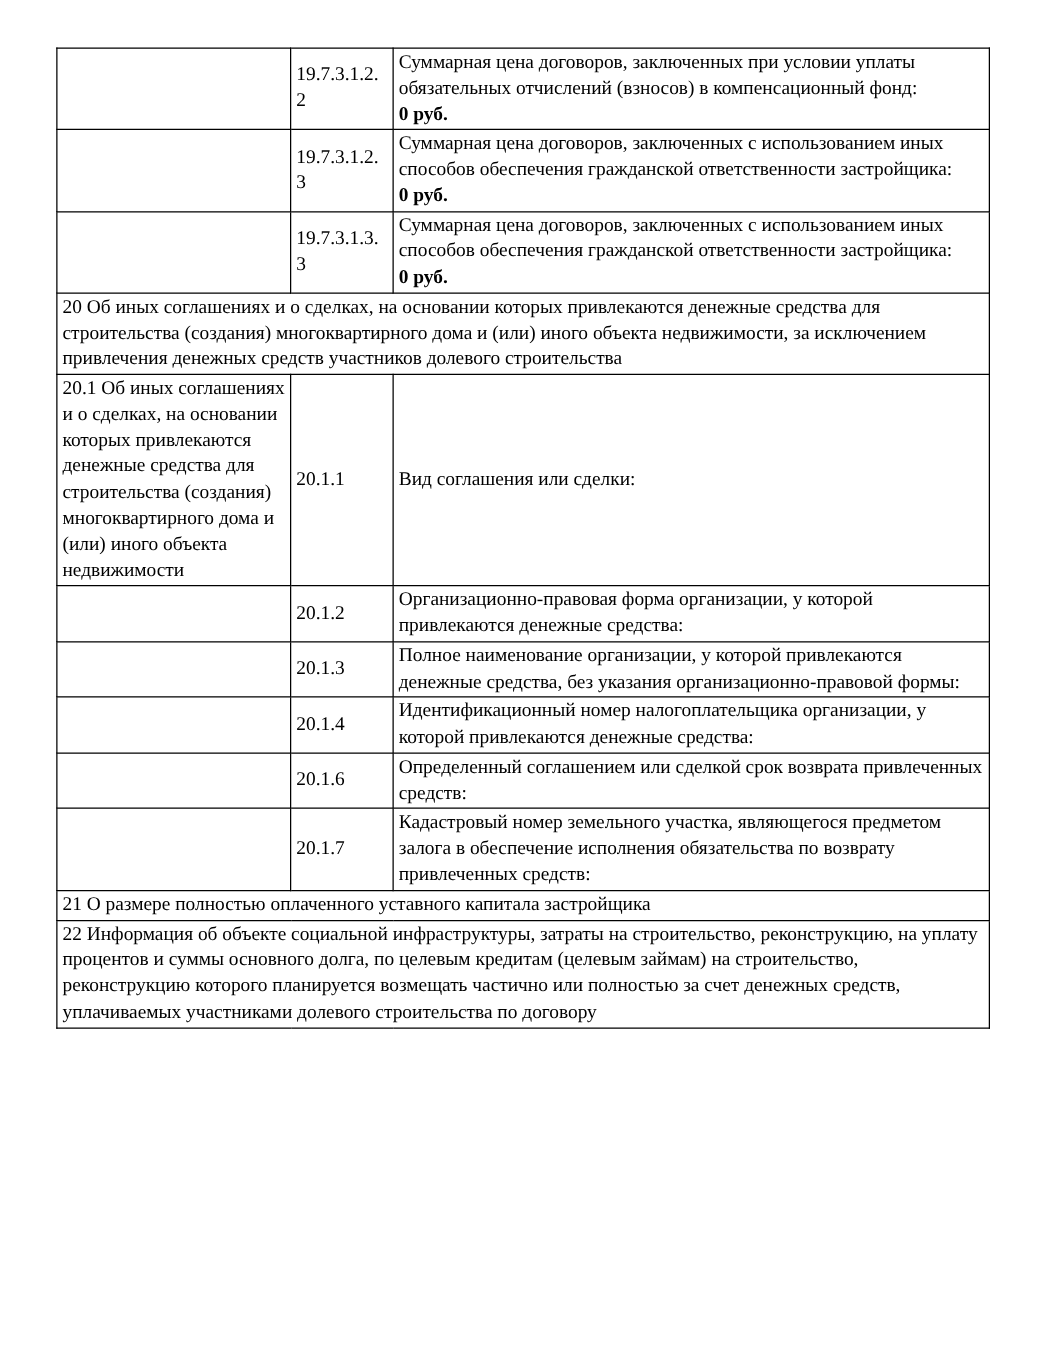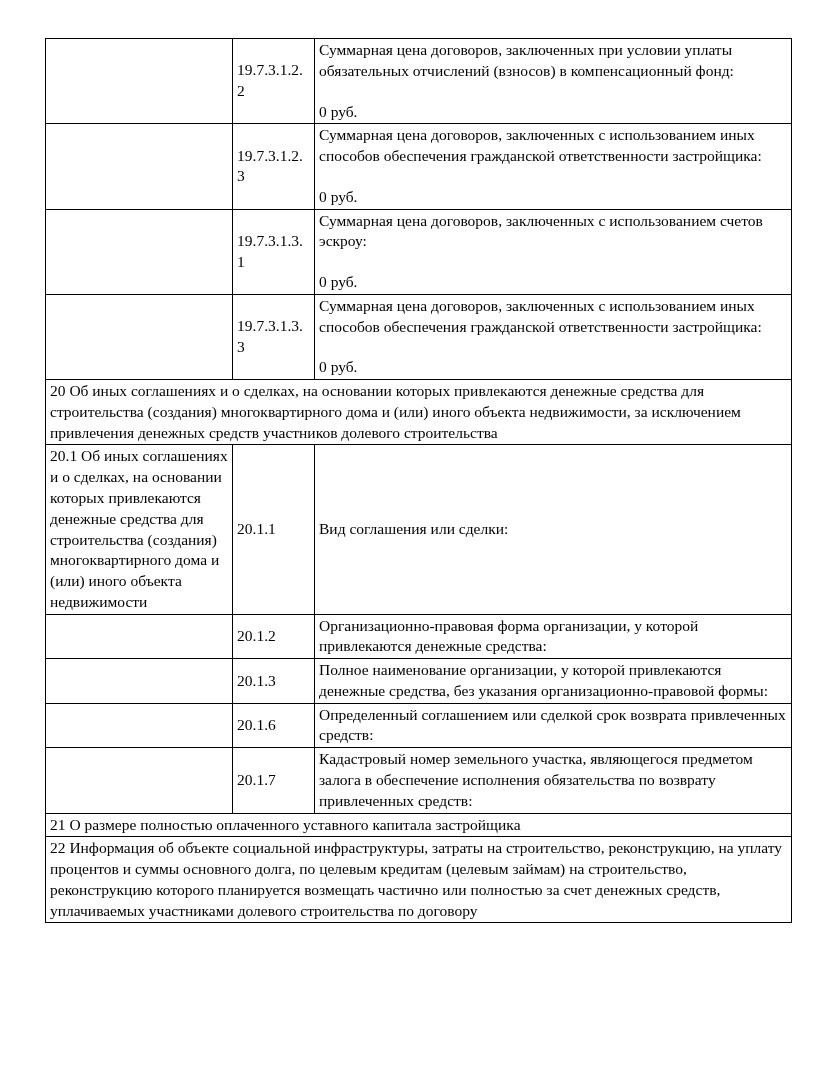--- a/index.html
+++ b/index.html
@@ -36,22 +36,21 @@
     word-wrap: break-word;
   }
   td.cell-label {
     vertical-align: top;
     margin-left: 12px;
   }
   td.cell-code {
     vertical-align: middle;
   }
   td.cell-desc .desc-value {
-    font-weight: normal;
-    margin-top: 20px;
+    font-weight: bold;
   }
   td.cell-section {
     vertical-align: top;
     margin-left: 33px;
   }
 </style>
 </head>
 <body>
 
 <div class="page">
@@ -74,28 +73,20 @@
   <tr>
     <td class="cell-label"></td>
     <td class="cell-code">19.7.3.1.2.3</td>
     <td class="cell-desc">
       <span class="desc-text">Суммарная цена договоров, заключенных с использованием иных способов обеспечения гражданской ответственности застройщика:</span>
       <div class="desc-value">0 руб.</div>
     </td>
   </tr>
 
 
-  <tr>
-    <td class="cell-label"></td>
-    <td class="cell-code">19.7.3.1.3.1</td>
-    <td class="cell-desc">
-      <span class="desc-text">Суммарная цена договоров, заключенных с использованием счетов эскроу:</span>
-      <div class="desc-value">0 руб.</div>
-    </td>
-  </tr>
 
 
   <tr>
     <td class="cell-label"></td>
     <td class="cell-code">19.7.3.1.3.3</td>
     <td class="cell-desc">
       <span class="desc-text">Суммарная цена договоров, заключенных с использованием иных способов обеспечения гражданской ответственности застройщика:</span>
       <div class="desc-value">0 руб.</div>
     </td>
   </tr>
@@ -124,20 +115,28 @@
 
   <tr>
     <td class="cell-label"></td>
     <td class="cell-code">20.1.3</td>
     <td class="cell-desc">
       <span class="desc-text">Полное наименование организации, у которой привлекаются денежные средства, без указания организационно-правовой формы:</span>
       
     </td>
   </tr>
 
+  <tr>
+    <td class="cell-label"></td>
+    <td class="cell-code">20.1.4</td>
+    <td class="cell-desc">
+      <span class="desc-text">Идентификационный номер налогоплательщика организации, у которой привлекаются денежные средства:</span>
+      
+    </td>
+  </tr>
 
 
   <tr>
     <td class="cell-label"></td>
     <td class="cell-code">20.1.6</td>
     <td class="cell-desc">
       <span class="desc-text">Определенный соглашением или сделкой срок возврата привлеченных средств:</span>
       
     </td>
   </tr>

